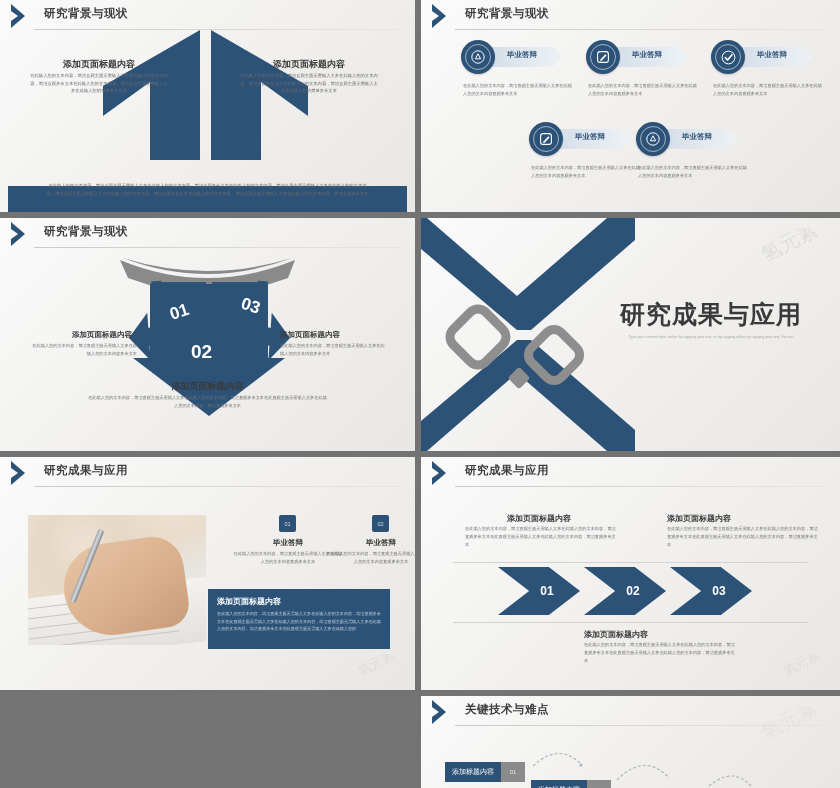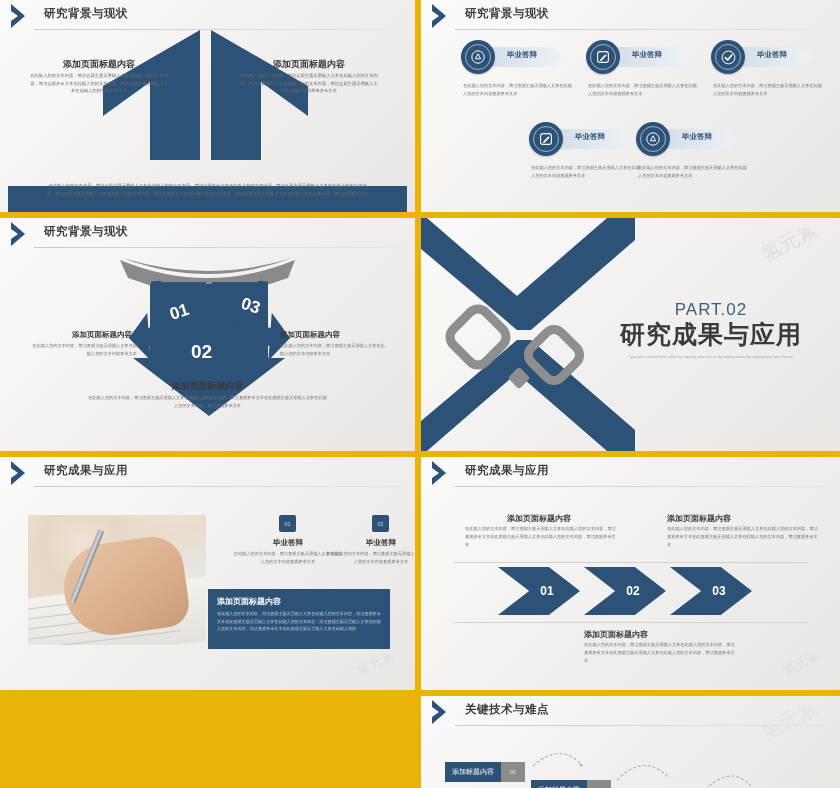--- a/index.html
+++ b/index.html
@@ -6,21 +6,21 @@
   * { box-sizing: border-box; margin: 0; padding: 0; }
   html, body {
     width: 840px; height: 788px;
     background: #e5ded6;
     font-family: "Liberation Sans", "DejaVu Sans", sans-serif;
     overflow: hidden;
   }
   .grid {
     position: relative;
     width: 840px; height: 788px;
-    background: #eab308;
+    background: #737373;
     padding-left: 24px;
   }
   .slide {
     position: absolute;
     overflow: hidden;
     background: linear-gradient(135deg, #fbfbfb 0%, #f2f1ef 45%, #e9e7e4 100%);
   }
   
   .s1 { left:0;   top:0;   width:415px; height:212px; }
   .s2 { left:421px;top:0;   width:419px; height:212px; }
@@ -282,21 +282,20 @@
 
   <div class="slide s4">
     <svg class="xbrand" viewBox="0 0 260 233" preserveAspectRatio="none">
       <path d="M-20 0 L6 0 L96 78 L186 0 L214 0 L214 22 L110 112 L96 112 L-20 14 Z" fill="#2d5278"></path>
       <path d="M-20 233 L6 233 L96 155 L186 233 L214 233 L214 212 L110 122 L96 122 L-20 220 Z" fill="#2d5278"></path>
       <rect x="34" y="96" width="46" height="46" rx="11" transform="rotate(45 57 119)" fill="none" stroke="#8e8e8e" stroke-width="9"></rect>
       <rect x="112" y="116" width="42" height="42" rx="10" transform="rotate(45 133 137)" fill="none" stroke="#8e8e8e" stroke-width="9"></rect>
       <rect x="90" y="152" width="16" height="16" rx="3" transform="rotate(45 98 160)" fill="#8e8e8e"></rect>
     </svg>
     <div class="ptitle-wrap">
-      <div class="pnum">PART.02</div>
       <div class="pmain">研究成果与应用</div>
       <div class="psub">Type your content here, either by copying your text, or by copying either by copying your text, the text</div>
     </div>
     <svg class="wm-big" viewBox="0 0 74 52">
       <text x="8" y="34" font-size="20" fill="#9a9a9a" transform="rotate(-28 8 34)" font-family="Liberation Sans">氢元素</text>
     </svg>
   </div>
 
   <div class="slide s5">
     <div class="hdr">

